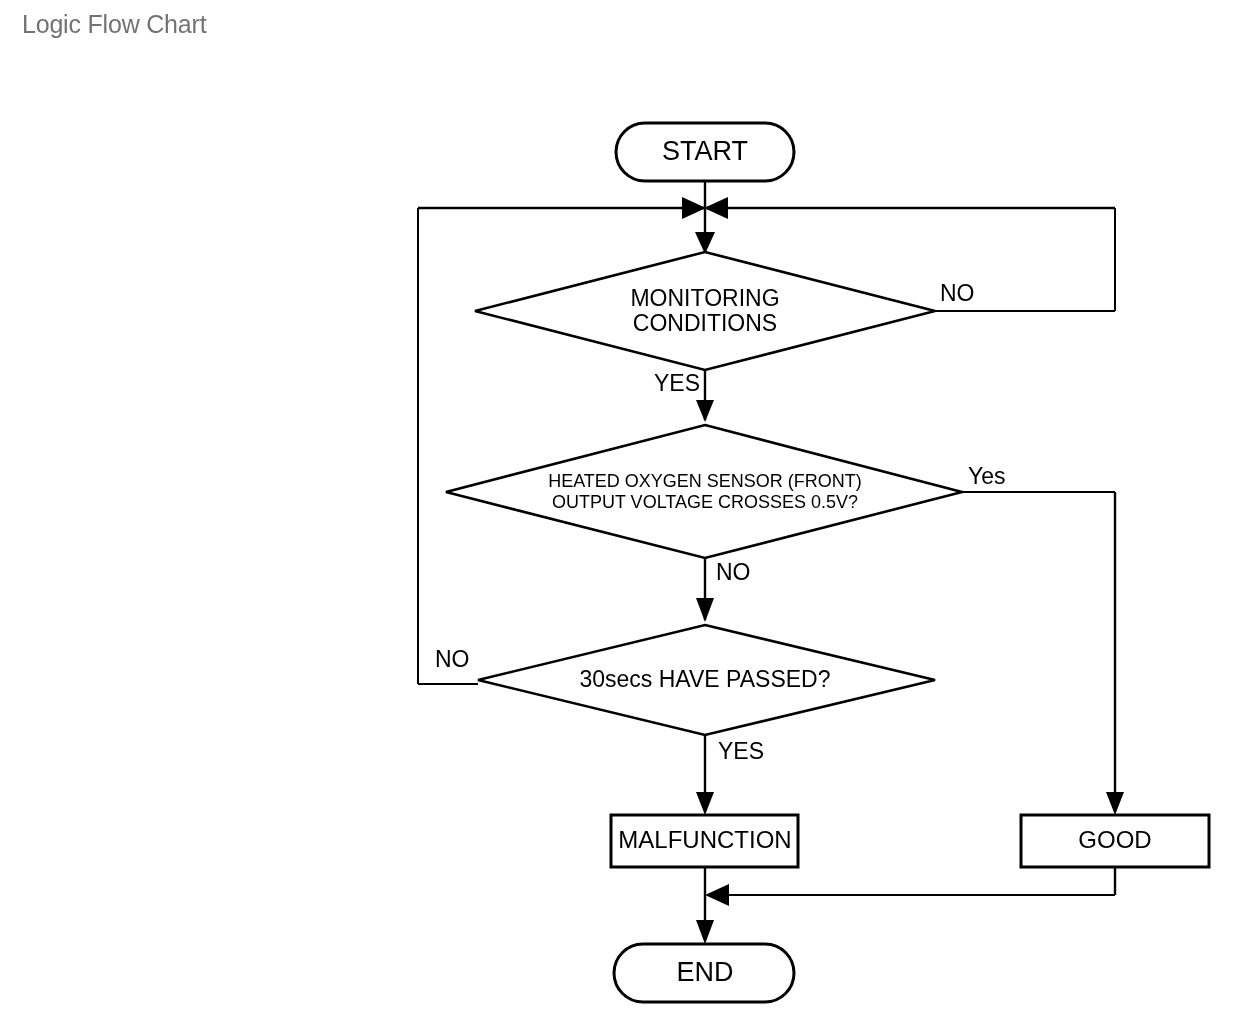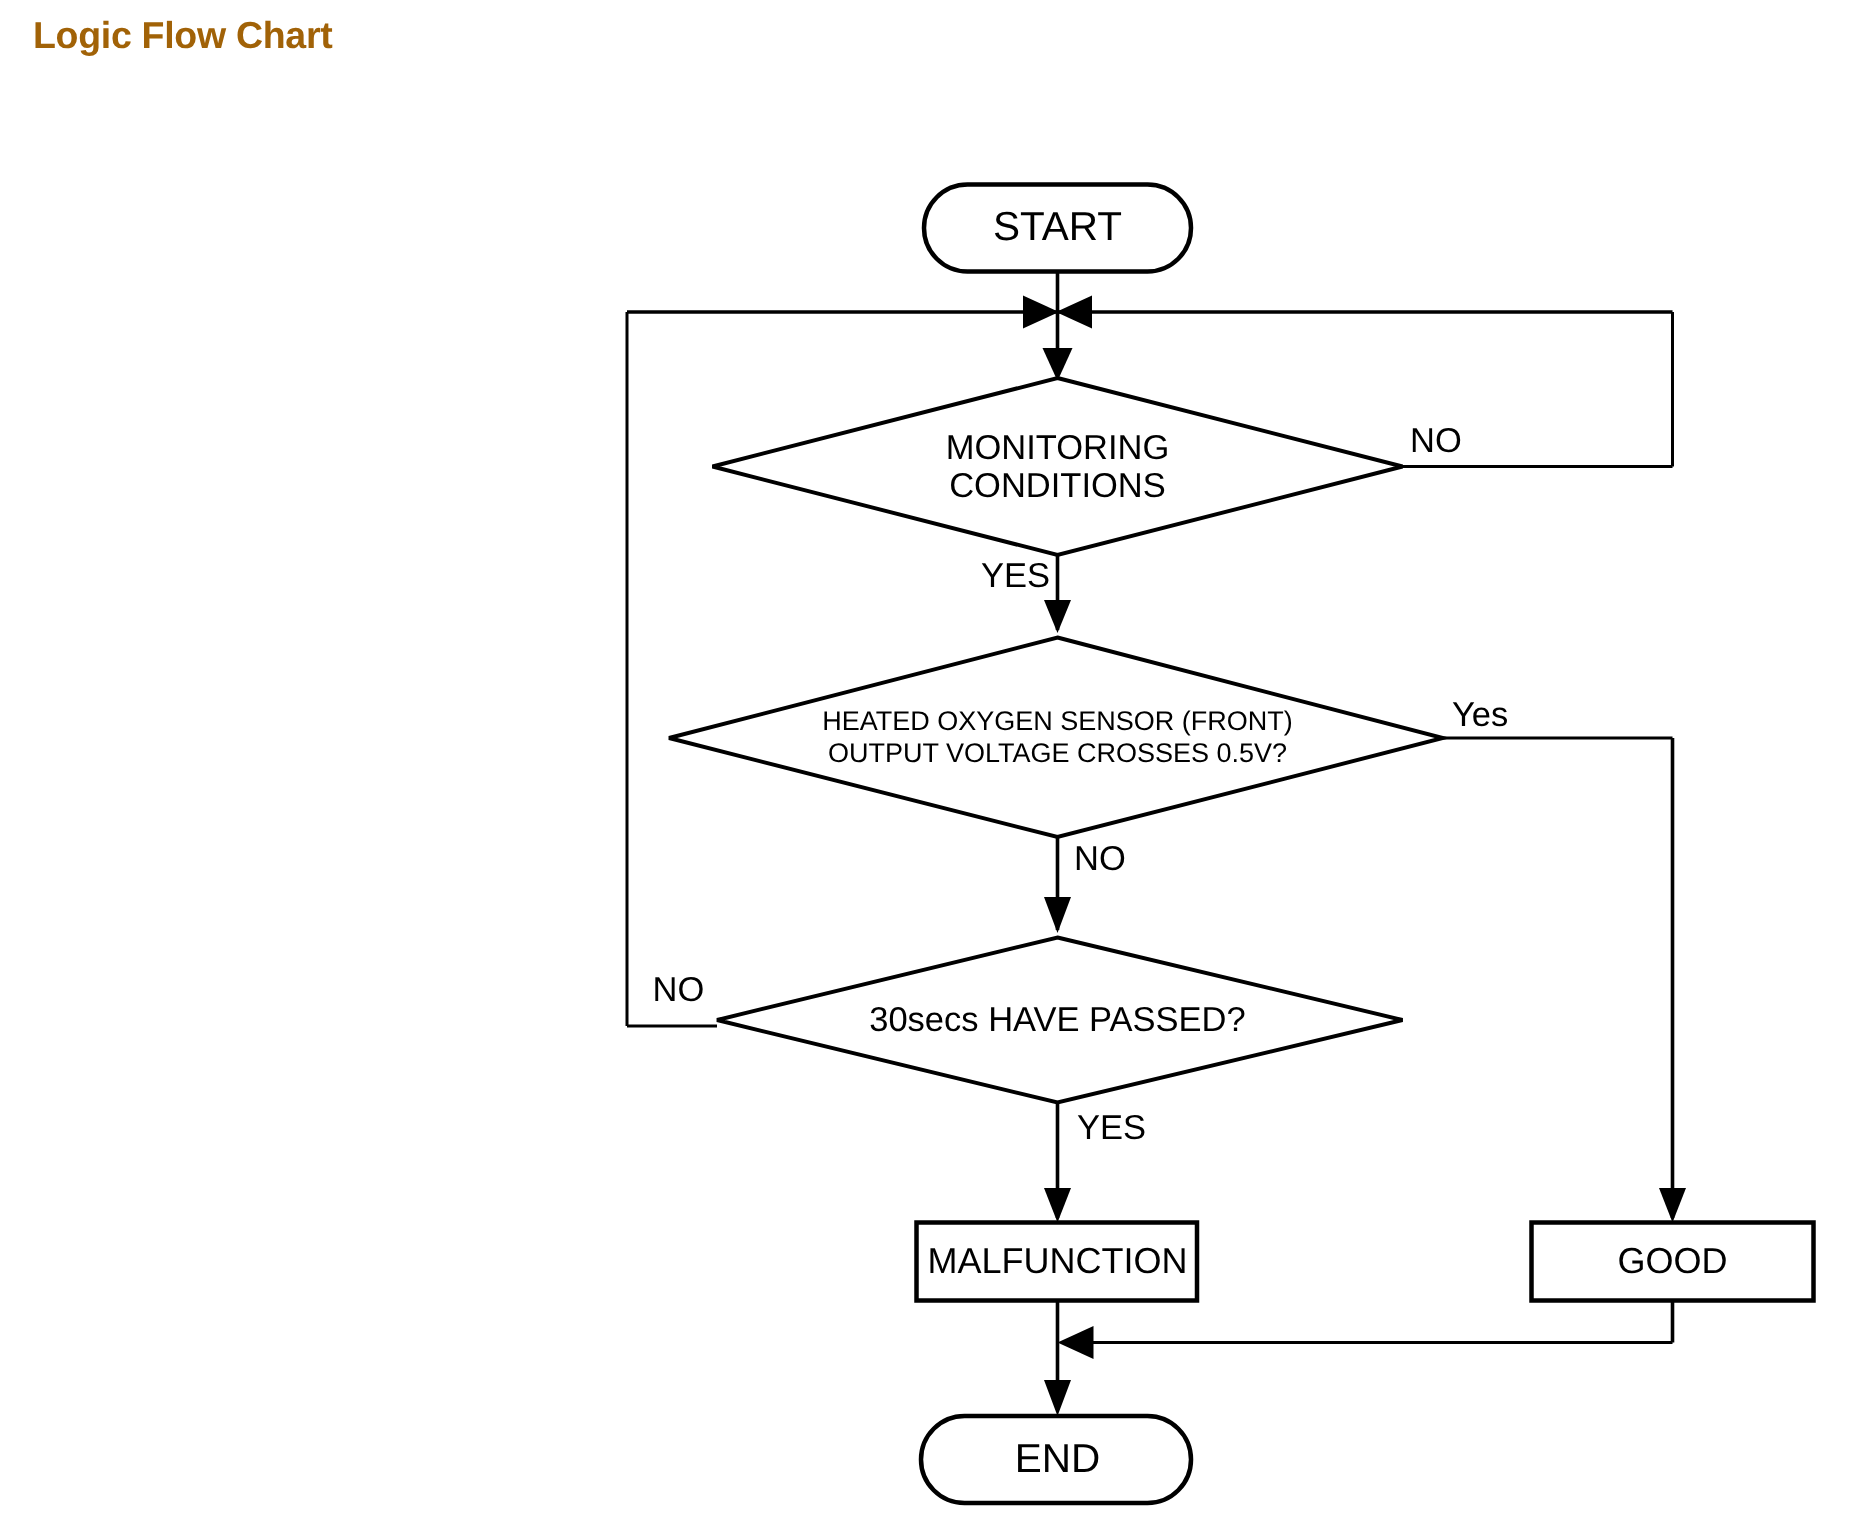--- a/index.html
+++ b/index.html
@@ -17,23 +17,23 @@
     width: 1248px;
     height: 1020px;
     background: #ffffff;
     overflow: hidden;
   }
   #page-title {
     position: absolute;
     left: 22px;
     top: 10px;
     font-size: 25px;
-    font-weight: bold;
+    font-weight: normal;
     letter-spacing: -0.2px;
-    color: #a16207;
+    color: #737373;
     white-space: nowrap;
   }
   #flow-svg {
     position: absolute;
     left: 0;
     top: 0;
   }
   .shape-fill-white {
     fill: #ffffff;
     stroke: #000000;

